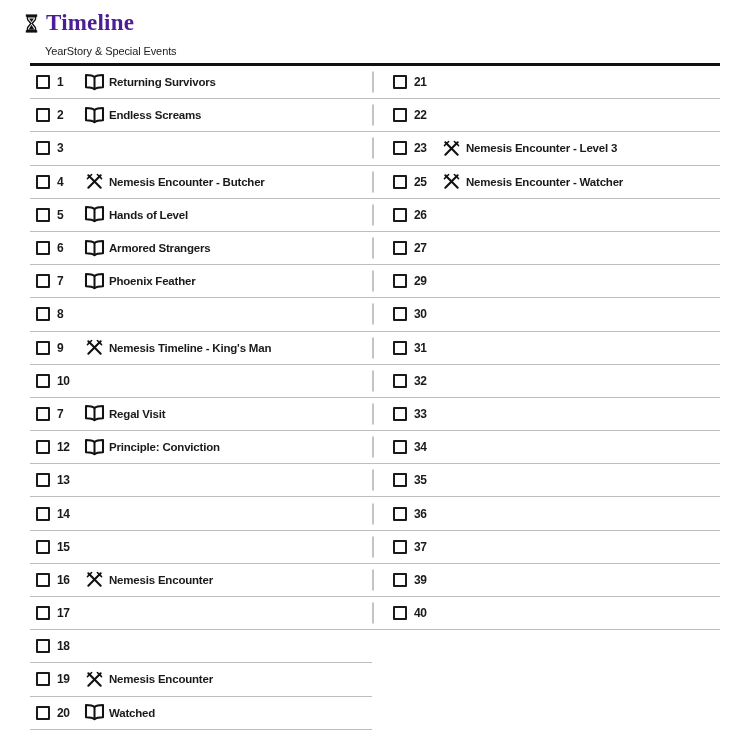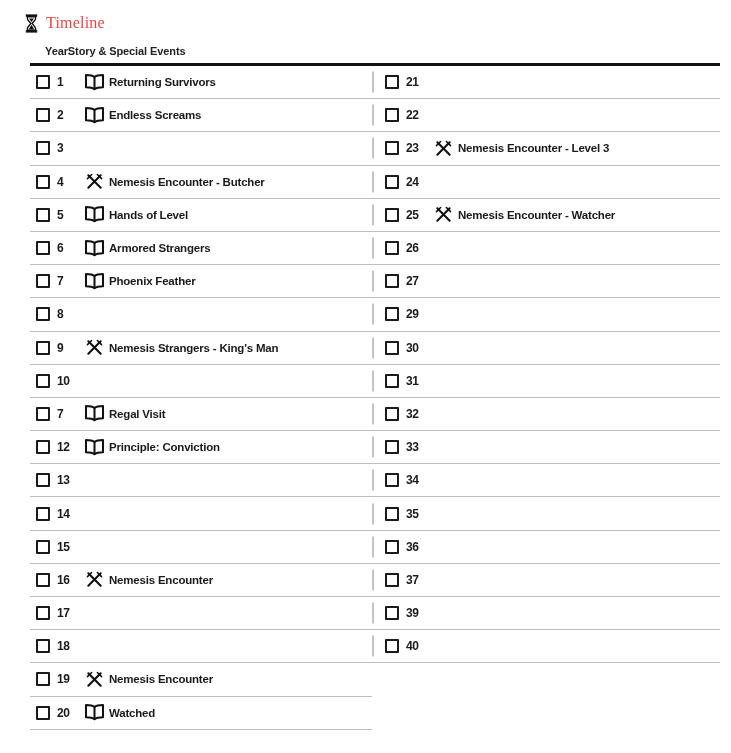--- a/index.html
+++ b/index.html
@@ -11,45 +11,45 @@
     font-family: "Liberation Sans", sans-serif;
     overflow: hidden;
   }
   .app-header {
     display: flex; align-items: center;
     padding: 10px 0 0 25px; height: 36px;
   }
   .title-icon { width: 13px; height: 18px; margin-right: 8px; display: flex; }
   .page-title {
     font-family: "Liberation Serif", serif;
-    font-size: 16px; font-weight: 400; color: #ef4444;
+    font-size: 23px; font-weight: 700; color: #4c1d95;
     letter-spacing: 0.2px;
   }
   .timeline-table { margin-left: 30px; width: 690px; }
   .thead {
     display: flex; align-items: flex-end;
     padding: 9px 0 6px 0;
     border-bottom: 3px solid #111;
-    font-size: 11px; font-weight: 700; color: #222;
+    font-size: 11px; font-weight: 400; color: #222;
     letter-spacing: -0.1px;
   }
   .th-year { margin-left: 15px; }
   .th-events { margin-left: 0; }
   .tbody { display: flex; }
   .col { display: flex; flex-direction: column; }
   .col-left { width: 342px; }
   .col-right { width: 348px; }
   .row {
     height: 33.2px;
     display: flex; align-items: center;
     border-bottom: 1.5px solid #bdbdbd;
     position: relative;
   }
   .col-left .row { padding-left: 6px; }
-  .col-right .row { padding-left: 13px; }
+  .col-right .row { padding-left: 21px; }
   .col-right .row::before {
     content: ""; position: absolute; left: 0; top: 50%;
     transform: translateY(-50%);
     width: 2px; height: 21px; background: #c4c4c4;
   }
   .checkbox {
     flex: none; width: 14px; height: 14px;
     border: 2px solid #1a1a1a; border-radius: 1px;
     background: #fff;
   }
@@ -172,21 +172,21 @@
   </div>
         <div class="row">
     <span class="checkbox"></span>
     <span class="year">9</span>
     <span class="icon-slot">
             <svg width="19" height="19" viewBox="0 0 20 20" aria-hidden="true">
     <path d="M3.5 3.5 L16.5 16.5 M16.5 3.5 L3.5 16.5" fill="none" stroke="#111" stroke-width="2.2" stroke-linecap="round"></path>
     <path d="M2.6 7 L7 2.6 M13 2.6 L17.4 7" fill="none" stroke="#111" stroke-width="1.6" stroke-linecap="round"></path>
   </svg>
           </span>
-    <span class="event">Nemesis Strangers - King's Man</span>
+    <span class="event">Nemesis Timeline - King's Man</span>
   </div>
         <div class="row">
     <span class="checkbox"></span>
     <span class="year">10</span>
     <span class="icon-slot empty"></span>
     <span class="event"></span>
   </div>
         <div class="row">
     <span class="checkbox"></span>
     <span class="year">7</span>
@@ -289,26 +289,20 @@
         <div class="row">
     <span class="checkbox"></span>
     <span class="year">23</span>
     <span class="icon-slot">
             <svg width="19" height="19" viewBox="0 0 20 20" aria-hidden="true">
     <path d="M3.5 3.5 L16.5 16.5 M16.5 3.5 L3.5 16.5" fill="none" stroke="#111" stroke-width="2.2" stroke-linecap="round"></path>
     <path d="M2.6 7 L7 2.6 M13 2.6 L17.4 7" fill="none" stroke="#111" stroke-width="1.6" stroke-linecap="round"></path>
   </svg>
           </span>
     <span class="event">Nemesis Encounter - Level 3</span>
-  </div>
-        <div class="row">
-    <span class="checkbox"></span>
-    <span class="year">24</span>
-    <span class="icon-slot empty"></span>
-    <span class="event"></span>
   </div>
         <div class="row">
     <span class="checkbox"></span>
     <span class="year">25</span>
     <span class="icon-slot">
             <svg width="19" height="19" viewBox="0 0 20 20" aria-hidden="true">
     <path d="M3.5 3.5 L16.5 16.5 M16.5 3.5 L3.5 16.5" fill="none" stroke="#111" stroke-width="2.2" stroke-linecap="round"></path>
     <path d="M2.6 7 L7 2.6 M13 2.6 L17.4 7" fill="none" stroke="#111" stroke-width="1.6" stroke-linecap="round"></path>
   </svg>
           </span>

